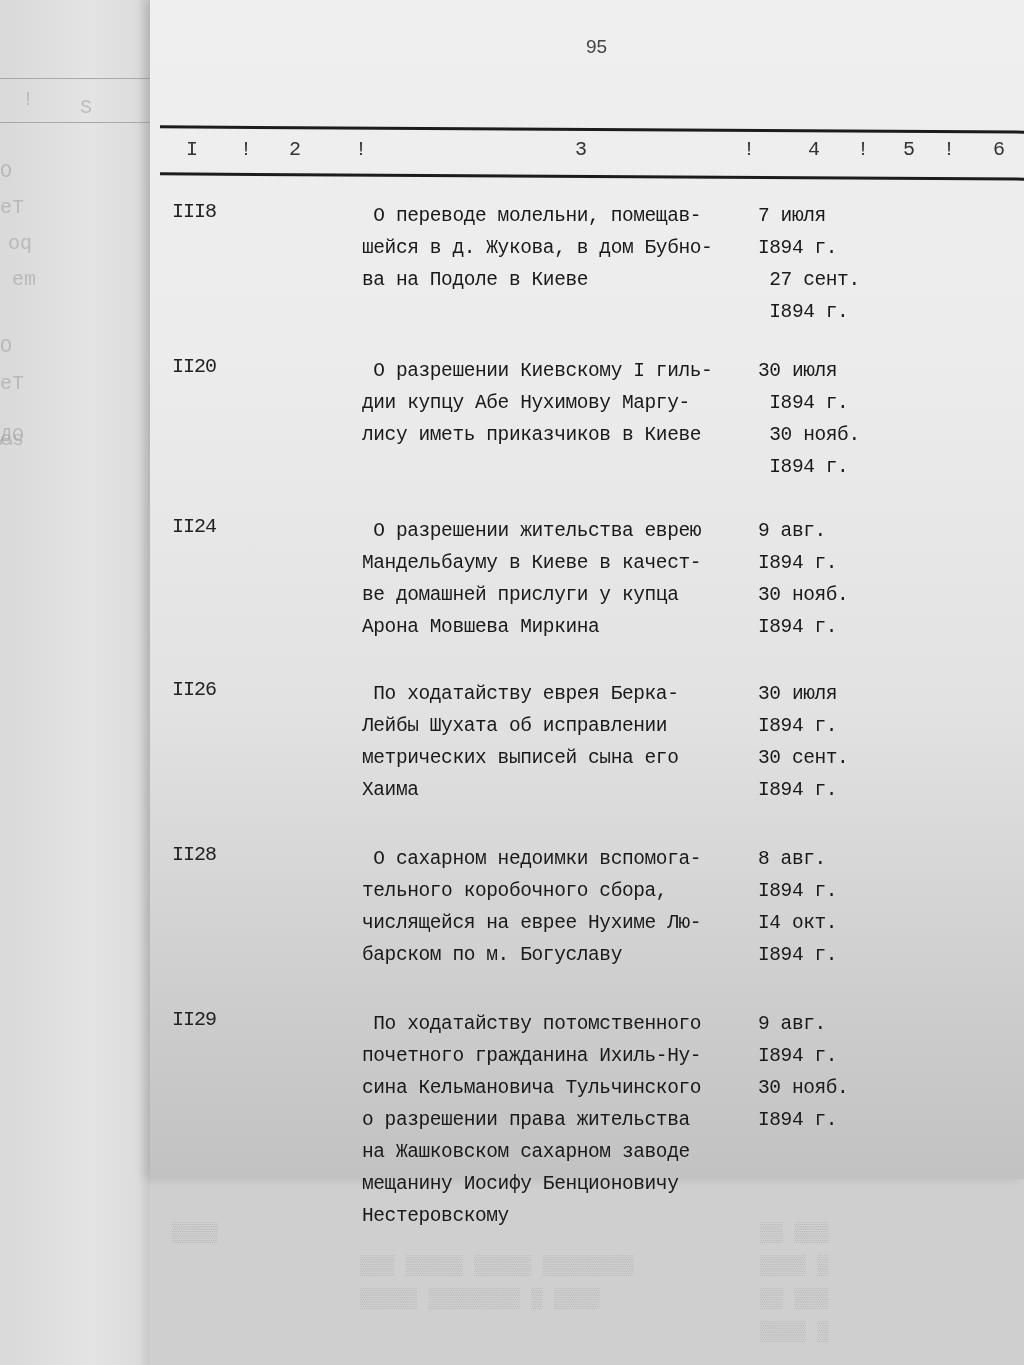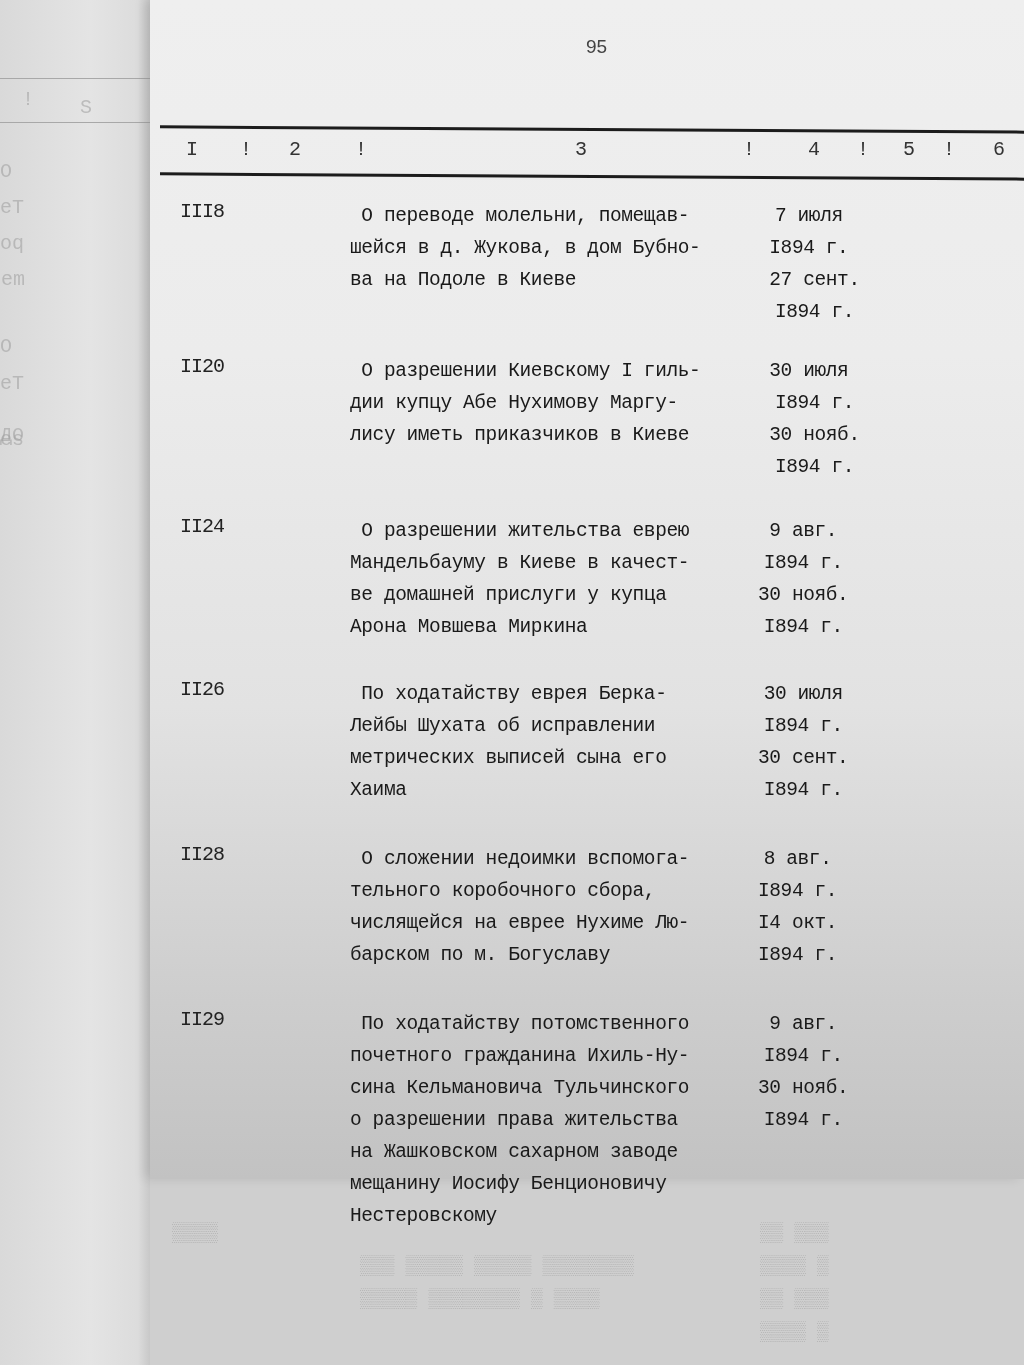--- a/index.html
+++ b/index.html
@@ -31,47 +31,47 @@
       font-family: "Liberation Sans", sans-serif; color: #444;
     }
     .hrule { position: absolute; left: 10px; width: 864px; height: 3px; background: #1c1c1c; }
     .hrule.top { top: 128px; transform: rotate(0.35deg); }
     .hrule.bottom { top: 175px; transform: rotate(0.35deg); }
     .col-header {
       position: absolute; top: 138px; font-size: 20px; color: #333;
     }
     .entry { position: absolute; left: 0; width: 874px; }
     .entry .num {
-      position: absolute; left: 30px; top: 0; font-size: 20px; letter-spacing: -1px; color: #222;
+      position: absolute; left: 22px; top: 0; font-size: 20px; letter-spacing: -1px; color: #222;
     }
     .entry .desc {
-      position: absolute; left: 200px; top: 0; font-size: 19.5px; line-height: 32px;
+      position: absolute; left: 212px; top: 0; font-size: 19.5px; line-height: 32px;
       white-space: pre; letter-spacing: -0.4px;
     }
     .entry .dates {
       position: absolute; left: 608px; top: 0; font-size: 19.5px; line-height: 32px;
-      white-space: pre; letter-spacing: -0.4px; text-align: center;
+      white-space: pre; letter-spacing: -0.4px;
     }
     .bleed {
       position: absolute; color: #8a8a8a; opacity: .35; font-size: 19px; white-space: pre;
       filter: blur(0.6px);
     }
   </style>
 </head>
 <body>
 
 <div class="left-page">
   <div class="rule" style="top:78px"></div>
   <div class="rule" style="top:122px"></div>
   <div class="ghost" style="left:22px;top:88px">!</div>
   <div class="ghost" style="left:80px;top:96px">S</div>
   <div class="ghost" style="left:0;top:160px">O</div>
   <div class="ghost" style="left:0;top:196px">eT</div>
-  <div class="ghost" style="left:0;top:232px">oq</div>
-  <div class="ghost" style="left:1px;top:268px">em</div>
+  <div class="ghost" style="left:8px;top:232px">oq</div>
+  <div class="ghost" style="left:12px;top:268px">em</div>
   <div class="ghost" style="left:0;top:335px">O</div>
   <div class="ghost" style="left:0;top:372px">eT</div>
   <div class="ghost" style="left:0;top:428px">es</div>
   <div class="ghost" style="left:0;top:424px">ДО</div>
 </div>
 
 <div class="page">
   <div class="page-number">95</div>
 
   <div class="hrule top"></div>
@@ -131,21 +131,21 @@
 метрических выписей сына его
 Хаима</span>
     <span class="dates">30 июля
 I894 г.
 30 сент.
 I894 г.</span>
   </div>
 
   <div class="entry" style="top:843px">
     <span class="num">II28</span>
-    <span class="desc"> О сложении недоимки вспомога-
+    <span class="desc"> О сахарном недоимки вспомога-
 тельного коробочного сбора,
 числящейся на еврее Нухиме Лю-
 барском по м. Богуславу</span>
     <span class="dates">8 авг.
 I894 г.
 I4 окт.
 I894 г.</span>
   </div>
 
   <div class="entry" style="top:1008px">

